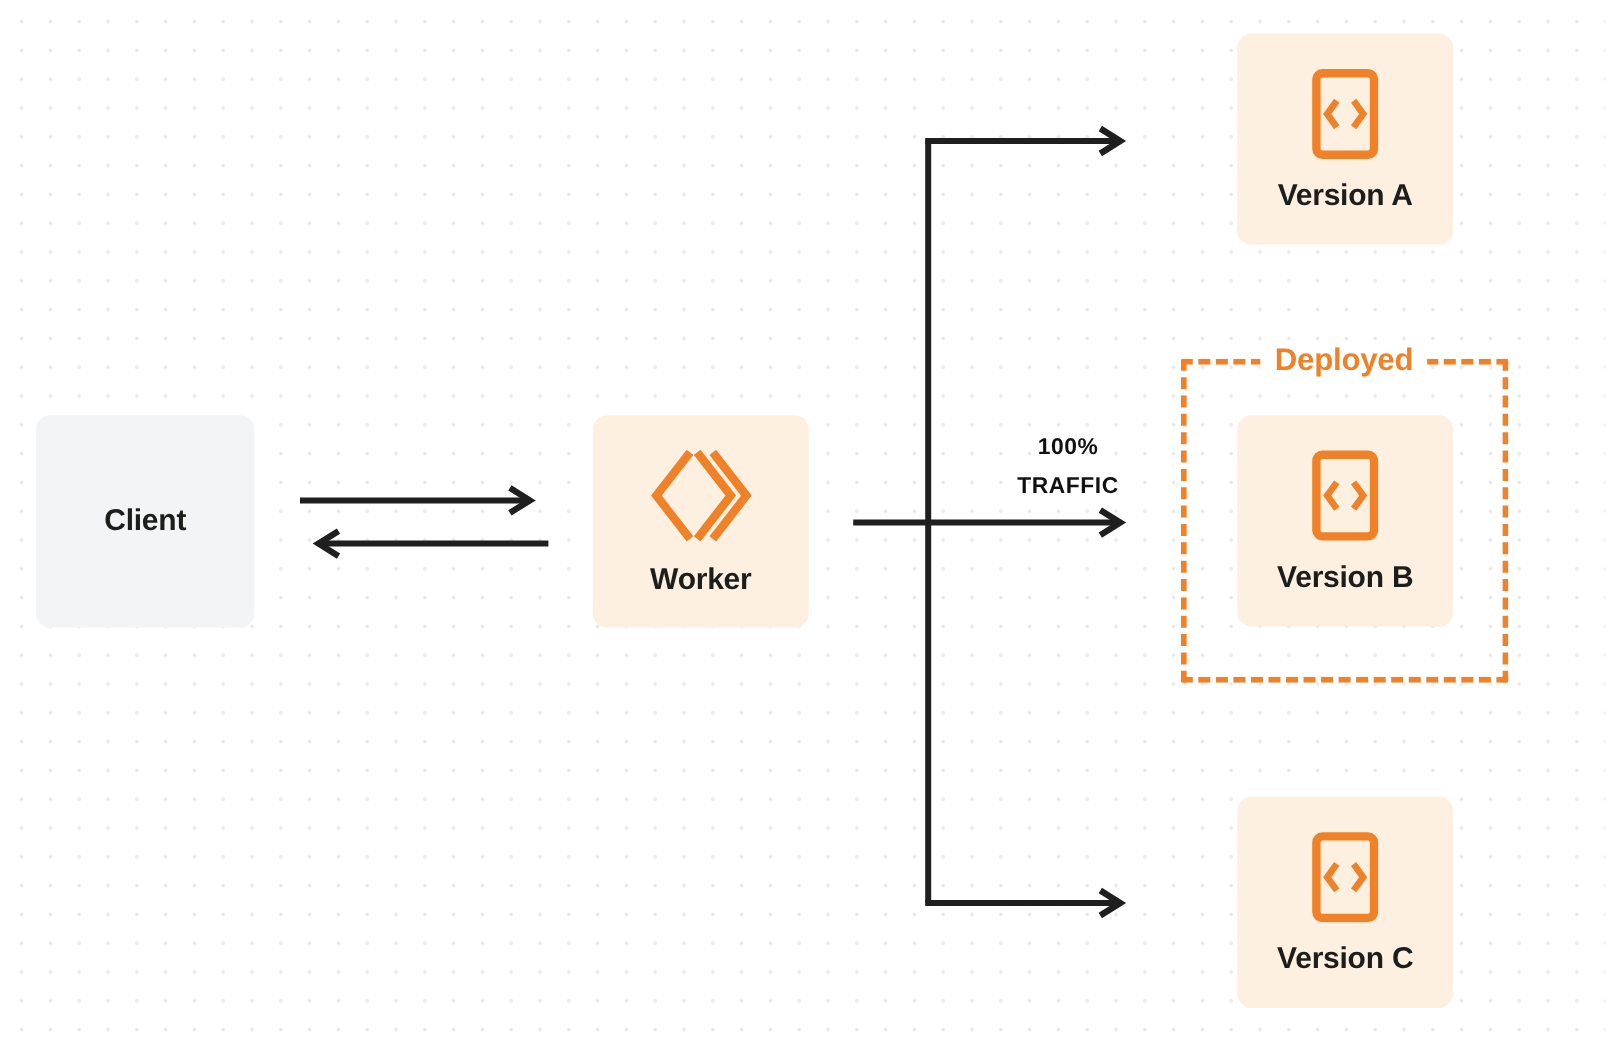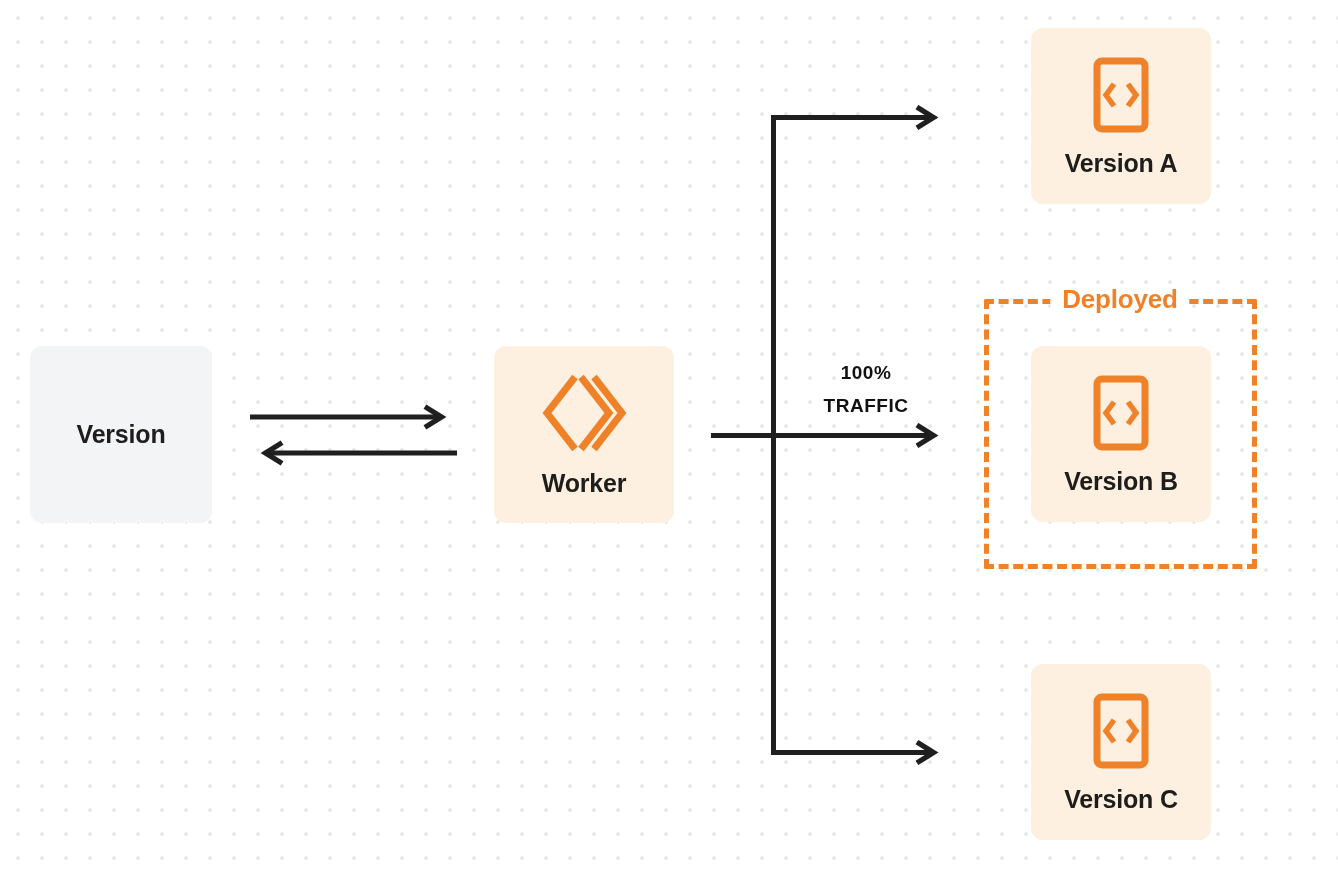--- a/index.html
+++ b/index.html
@@ -104,21 +104,21 @@
     left: 0;
     top: 0;
     width: 1338px;
     height: 878px;
     pointer-events: none;
   }
 
   
   #traffic-label {
     position: absolute;
-    left: 866px;
+    left: 890px;
     top: 356px;
     transform: translateX(-50%);
     text-align: center;
     font-size: 19px;
     font-weight: 700;
     color: #111111;
     letter-spacing: 0.5px;
     line-height: 1.75;
     white-space: nowrap;
   }
@@ -162,21 +162,21 @@
       <line x1="771" y1="752.5" x2="932" y2="752.5" stroke="#1f1f1f" stroke-width="5" marker-end="url(#arrow-right)"></line>
     </g>
   </svg>
 
   <div id="traffic-label">
     <div>100%</div>
     <div>TRAFFIC</div>
   </div>
 
   <div id="client-node" class="node">
-    <span class="node-label">Version</span>
+    <span class="node-label">Client</span>
   </div>
 
   <div id="worker-node" class="node">
     <span>
       <svg class="worker-icon" width="86" height="80" viewBox="0 0 86 80" xmlns="http://www.w3.org/2000/svg" aria-hidden="true">
 
         <path d="M 34 4 L 6 40 L 34 76" fill="none" stroke="#ef8228" stroke-width="7" stroke-linecap="butt" stroke-linejoin="miter"></path>
 
         <path d="M 40 4 L 68 40 L 40 76" fill="none" stroke="#ef8228" stroke-width="7" stroke-linecap="butt" stroke-linejoin="miter"></path>
 

